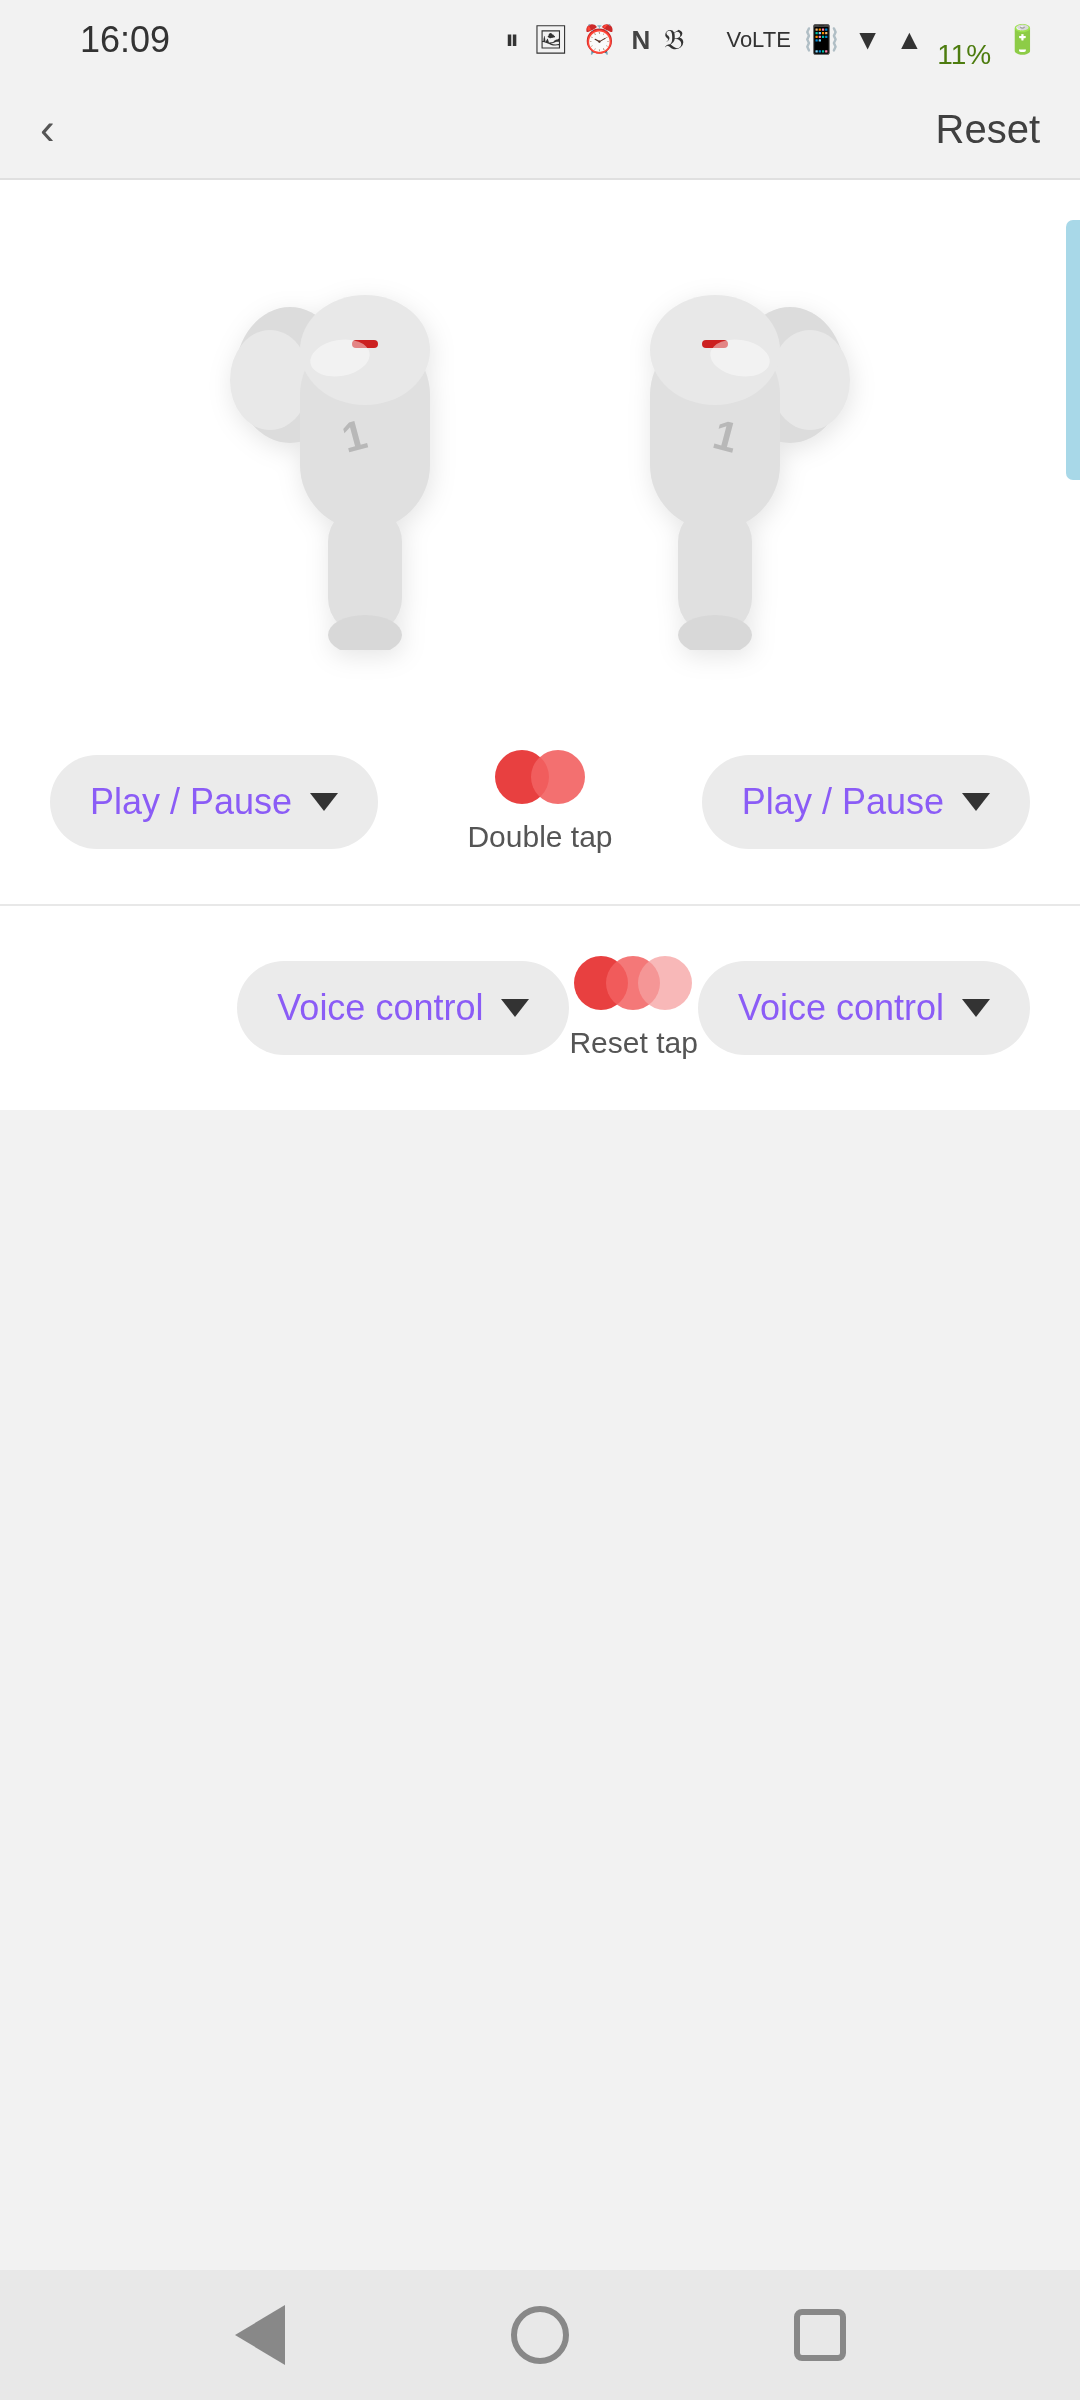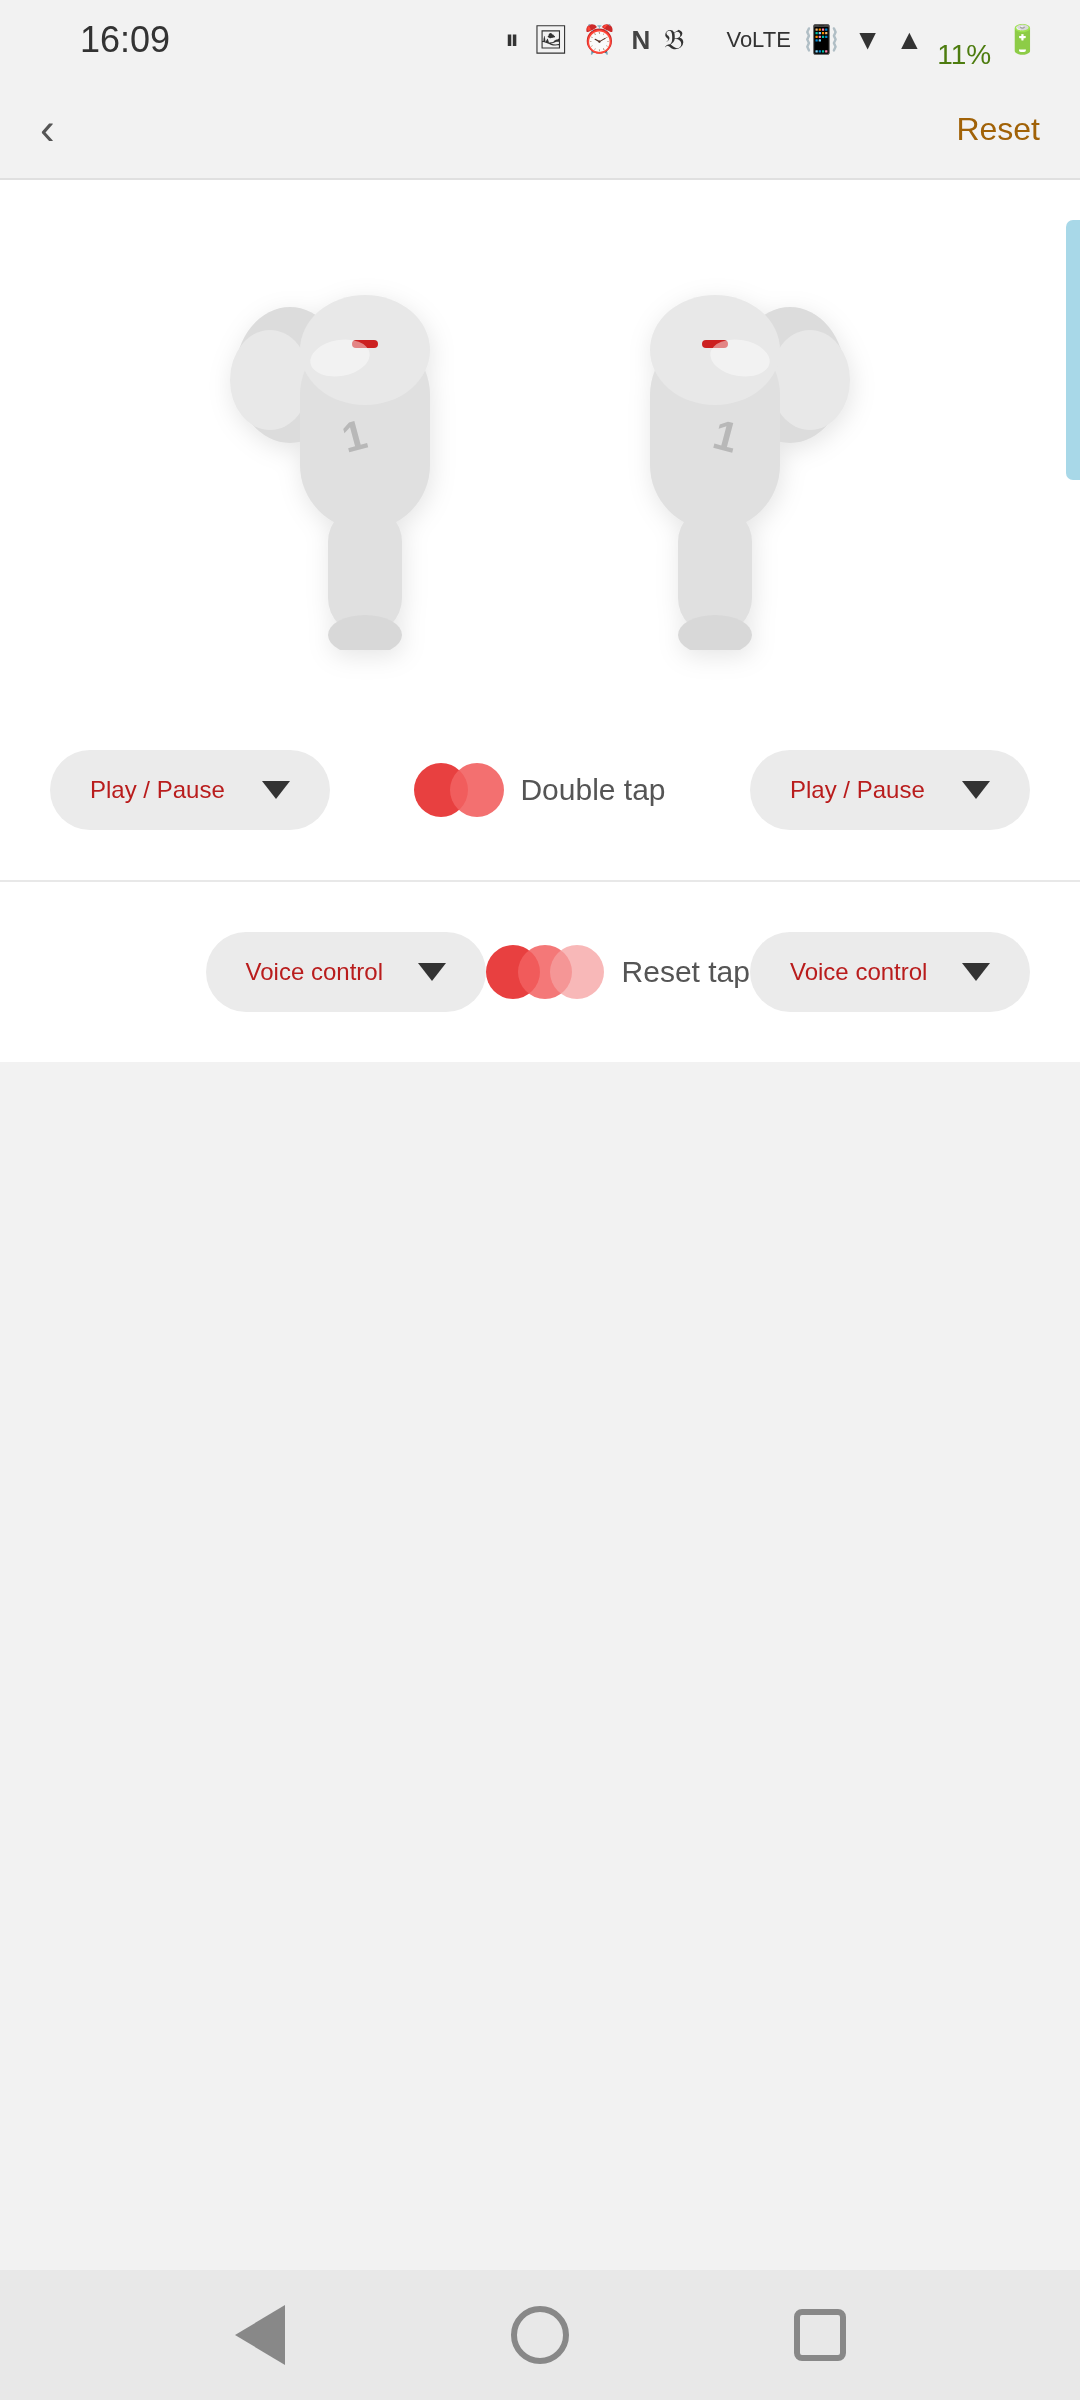--- a/index.html
+++ b/index.html
@@ -57,22 +57,22 @@
       font-size: 44px;
       color: #555;
       cursor: pointer;
     }
     .header-title {
       font-size: 42px;
       font-weight: 500;
       color: #222;
     }
     .header-reset {
-      font-size: 32px;
-      color: #a16207;
+      font-size: 40px;
+      color: #404040;
       cursor: pointer;
     }
 
     
     .main-content {
       background: #ffffff;
       width: 100%;
     }
 
     
@@ -115,21 +115,21 @@
       padding: 50px 50px 50px 50px;
       background: #ffffff;
       border-bottom: 2px solid #e8e8e8;
       display: flex;
       align-items: center;
       justify-content: space-between;
     }
 
     .gesture-center {
       display: flex;
-      flex-direction: row;
+      flex-direction: column;
       align-items: center;
       gap: 16px;
     }
 
     .gesture-label {
       font-size: 30px;
       color: #555;
     }
 
     
@@ -193,24 +193,25 @@
       top: 0;
       opacity: 0.75;
     }
 
     
     .dropdown-btn {
       background: #ebebeb;
       border: none;
       border-radius: 50px;
       padding: 26px 40px;
-      font-size: 24px;
-      color: #b91c1c;
-      display: flex;
-      align-items: center;
+      font-size: 36px;
+      color: #8b5cf6;
+      display: flex;
+      align-items: center;
+      gap: 18px;
       cursor: pointer;
       min-width: 280px;
       justify-content: space-between;
     }
     .dropdown-btn .arrow-down {
       width: 0;
       height: 0;
       border-left: 14px solid transparent;
       border-right: 14px solid transparent;
       border-top: 18px solid #333;

